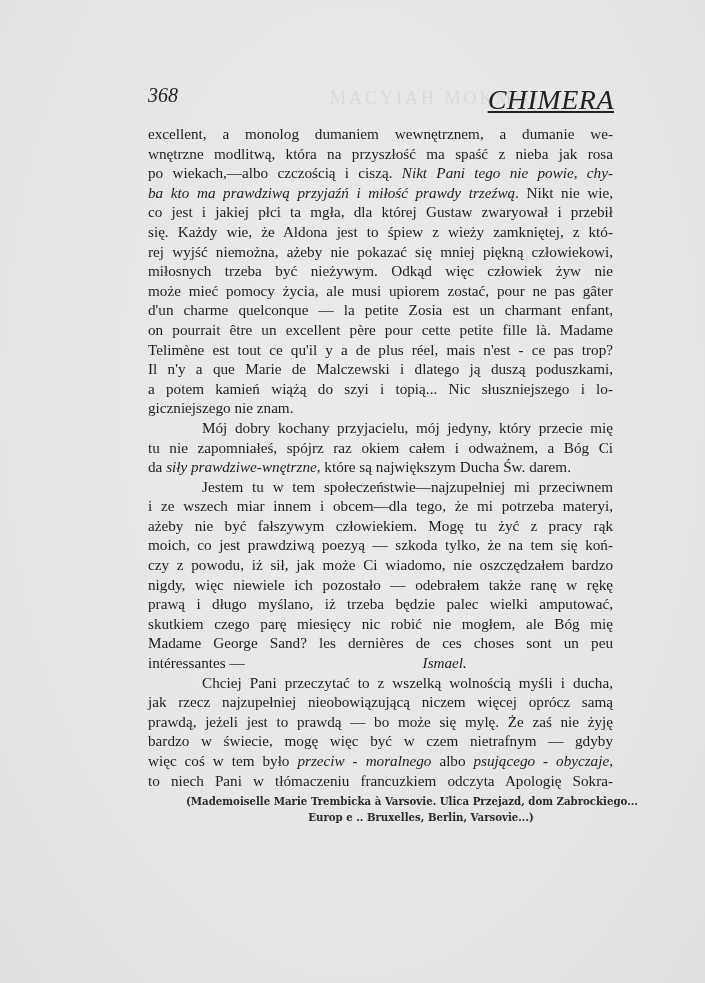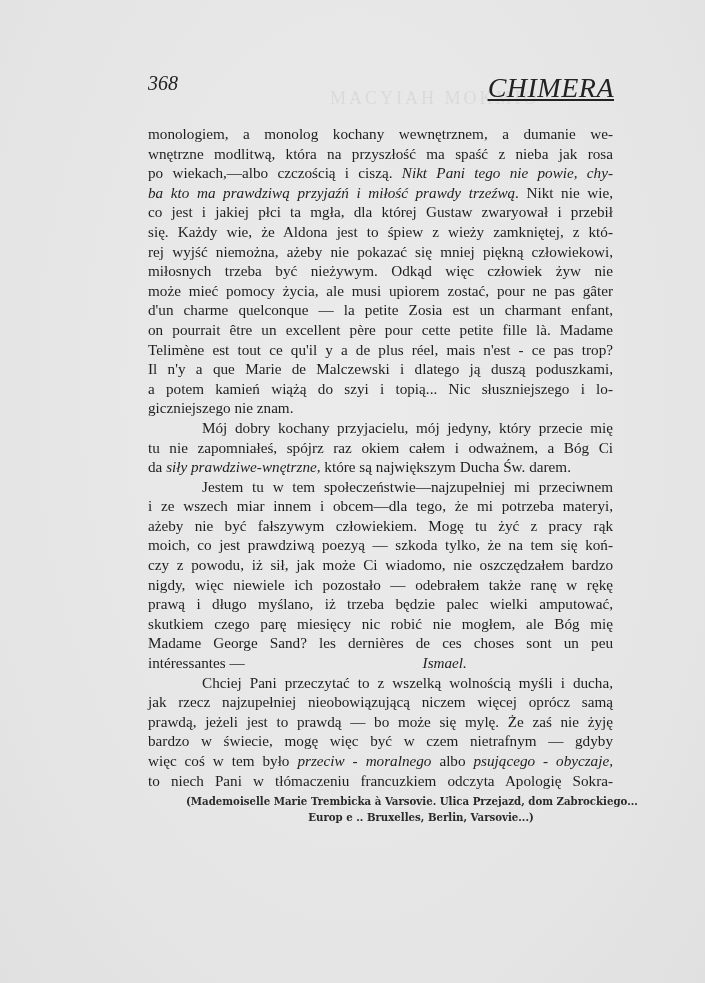--- a/index.html
+++ b/index.html
@@ -17,21 +17,21 @@
     }
     .page {
       position: absolute;
       left: 0; top: 0;
       width: 705px; height: 983px;
       background:
         radial-gradient(ellipse at 50% 40%, #ebebeb 0%, #e5e5e5 70%, #e0e0e0 100%);
     }
     .running-head {
       position: absolute;
-      top: 72px;
+      top: 84px;
       left: 148px;
       width: 466px;
       height: 26px;
     }
     .page-number {
       position: absolute;
       left: 0;
       top: 0;
       font-family: "Liberation Serif", serif;
       font-style: italic;
@@ -117,21 +117,21 @@
 
   <div class="ghost-head">MACYIAH MOKMIO</div>
 
   <div class="running-head">
     <span class="page-number">368</span>
     <span class="journal-title">CHIMERA</span>
   </div>
 
   <div class="body-text">
 
-    <span class="line">monologiem, a monolog kochany wewnętrznem, a dumanie we-</span>
+    <span class="line">excellent, a monolog dumaniem wewnętrznem, a dumanie we-</span>
     <span class="line">wnętrzne modlitwą, która na przyszłość ma spaść z nieba jak rosa</span>
     <span class="line"><span>po wiekach,—albo czczością i ciszą.  </span><span class="it">Nikt Pani tego nie powie, chy-</span></span>
     <span class="line"><span class="it">ba kto ma prawdziwą przyjaźń i miłość prawdy trzeźwą</span><span>. Nikt nie wie,</span></span>
     <span class="line">co jest i jakiej płci ta mgła, dla której Gustaw zwaryował i przebił</span>
     <span class="line">się.  Każdy wie, że Aldona jest to śpiew z wieży zamkniętej, z któ-</span>
     <span class="line">rej wyjść niemożna, ażeby nie pokazać się mniej piękną człowiekowi,</span>
     <span class="line">miłosnych trzeba być nieżywym.  Odkąd więc człowiek żyw nie</span>
     <span class="line">może mieć pomocy życia, ale musi upiorem zostać, pour ne pas gâter</span>
     <span class="line">d'un charme quelconque — la petite Zosia est un charmant enfant,</span>
     <span class="line">on pourrait être un excellent père pour cette petite fille là. Madame</span>

